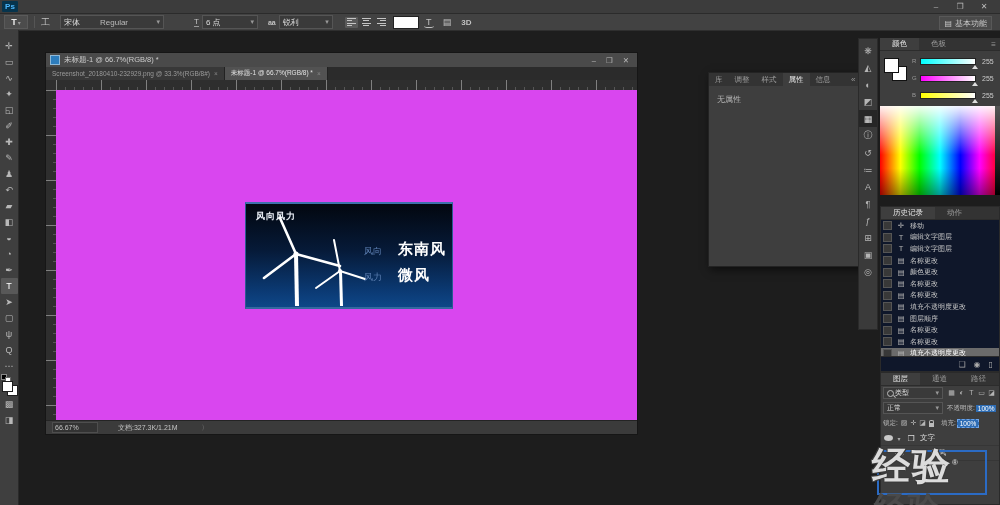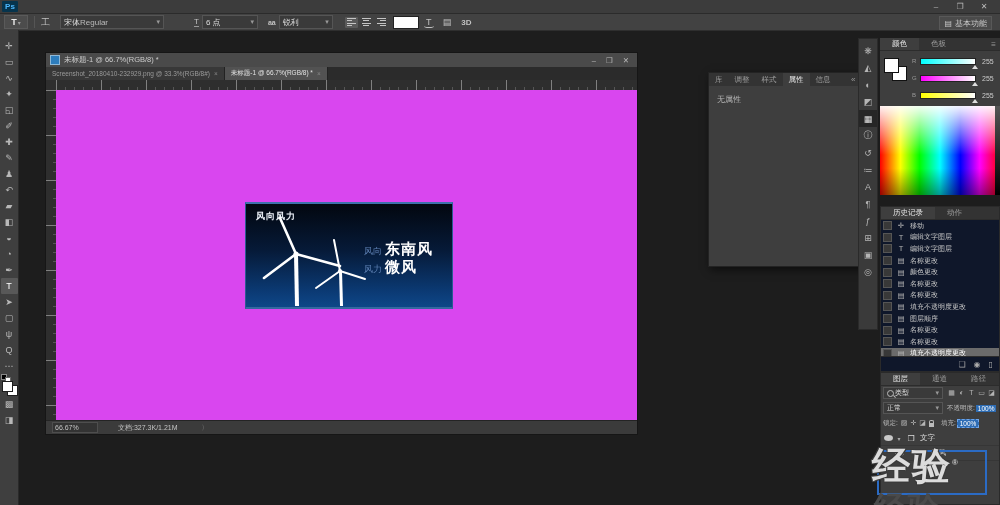--- a/index.html
+++ b/index.html
@@ -63,21 +63,21 @@
   #doc-status{position:absolute;left:0;bottom:0;right:0;height:13px;background:#3b3b3b;border-top:1px solid #242424;display:flex;align-items:center;font-size:7px;color:#c4c4c4;padding:0 6px;gap:6px}
   #status-zoom{width:40px;background:#333;border:1px solid #4e4e4e;height:9px;line-height:9px;padding:0 2px}
   #status-doc{margin-left:14px}
   #status-exp{margin-left:18px;color:#999}
 
   
   #art{position:absolute;left:189px;top:112px;width:208px;height:107px;
     background:linear-gradient(180deg,#02070f 0%,#061a38 45%,#0b3a74 85%,#0e4788 100%);
     border:1px solid #2c5a92;border-top:2px solid #3d71aa;border-bottom:2px solid #35699f;box-sizing:border-box}
   #art-title{position:absolute;left:10px;top:6px;font-size:9px;font-weight:bold;color:#eef3fa;letter-spacing:1px}
-  .art-row{position:absolute;left:118px;display:flex;align-items:baseline;gap:3px}
+  .art-row{position:absolute;left:118px;display:flex;align-items:baseline;gap:16px}
   .art-label{font-size:9px;color:#5f82b5}
   .art-value{font-size:15px;font-weight:bold;color:#ffffff;letter-spacing:1px}
 
   
   #floatpanel{position:absolute;left:708px;top:72px;width:160px;height:193px;background:#3e3e3e;border:1px solid #232323;box-shadow:2px 3px 8px rgba(0,0,0,.55)}
   #fp-tabs{height:13px;background:#333;display:flex;align-items:center;font-size:7.5px;color:#9e9e9e}
   .fp-tab{padding:0 6px;line-height:13px}
   .fp-tab.active{background:#3e3e3e;color:#e8e8e8}
   #fp-icons{margin-left:auto;display:flex;gap:5px;padding-right:4px;color:#999;font-size:8px}
   #fp-content{font-size:8px;color:#b5b5b5;padding:8px}
@@ -166,21 +166,21 @@
 
 <div id="optionsbar" class="ni">
   <span class="ob-toolbtn">
     <span>T</span>
     <span style="font-size:6px;color:#999">▾</span>
   </span>
   <span class="ob-sep"></span>
   <span class="glyph" style="font-size:9px;margin-right:10px">工</span>
   <span class="combo" style="width:96px">
     <span>宋体</span>
-    <span style="margin-left:0;color:#bbb">Regular</span>
+    <span style="margin-left:20px;color:#bbb">Regular</span>
     <span class="chev">▾</span>
   </span>
   <span class="glyph" style="margin-left:30px;font-size:8px;border-bottom:1px solid #999">T</span>
   <span class="combo" style="width:48px;margin-left:3px">
     <span>6 点</span>
     <span class="chev">▾</span>
   </span>
   <span class="glyph" style="margin-left:10px;font-size:7px;font-weight:bold">aa</span>
   <span class="combo" style="width:46px;margin-left:3px">
     <span>锐利</span>
@@ -341,21 +341,21 @@
           <circle cx="88" cy="55" r="2" fill="#ffffff" stroke="none"></circle>
         </g>
       </svg>
       <div>
 
           <div class="art-row" style="top: 36px;">
             <span class="art-label">风向</span>
             <span class="art-value">东南风</span>
           </div>
 
-          <div class="art-row" style="top: 54px;">
+          <div class="art-row" style="top: 62px;">
             <span class="art-label">风力</span>
             <span class="art-value">微风</span>
           </div>
         </div>
     </div>
   </div>
 
   <div id="doc-status">
     <span id="status-zoom">66.67%</span>
     <span id="status-doc">文档:327.3K/1.21M</span>

